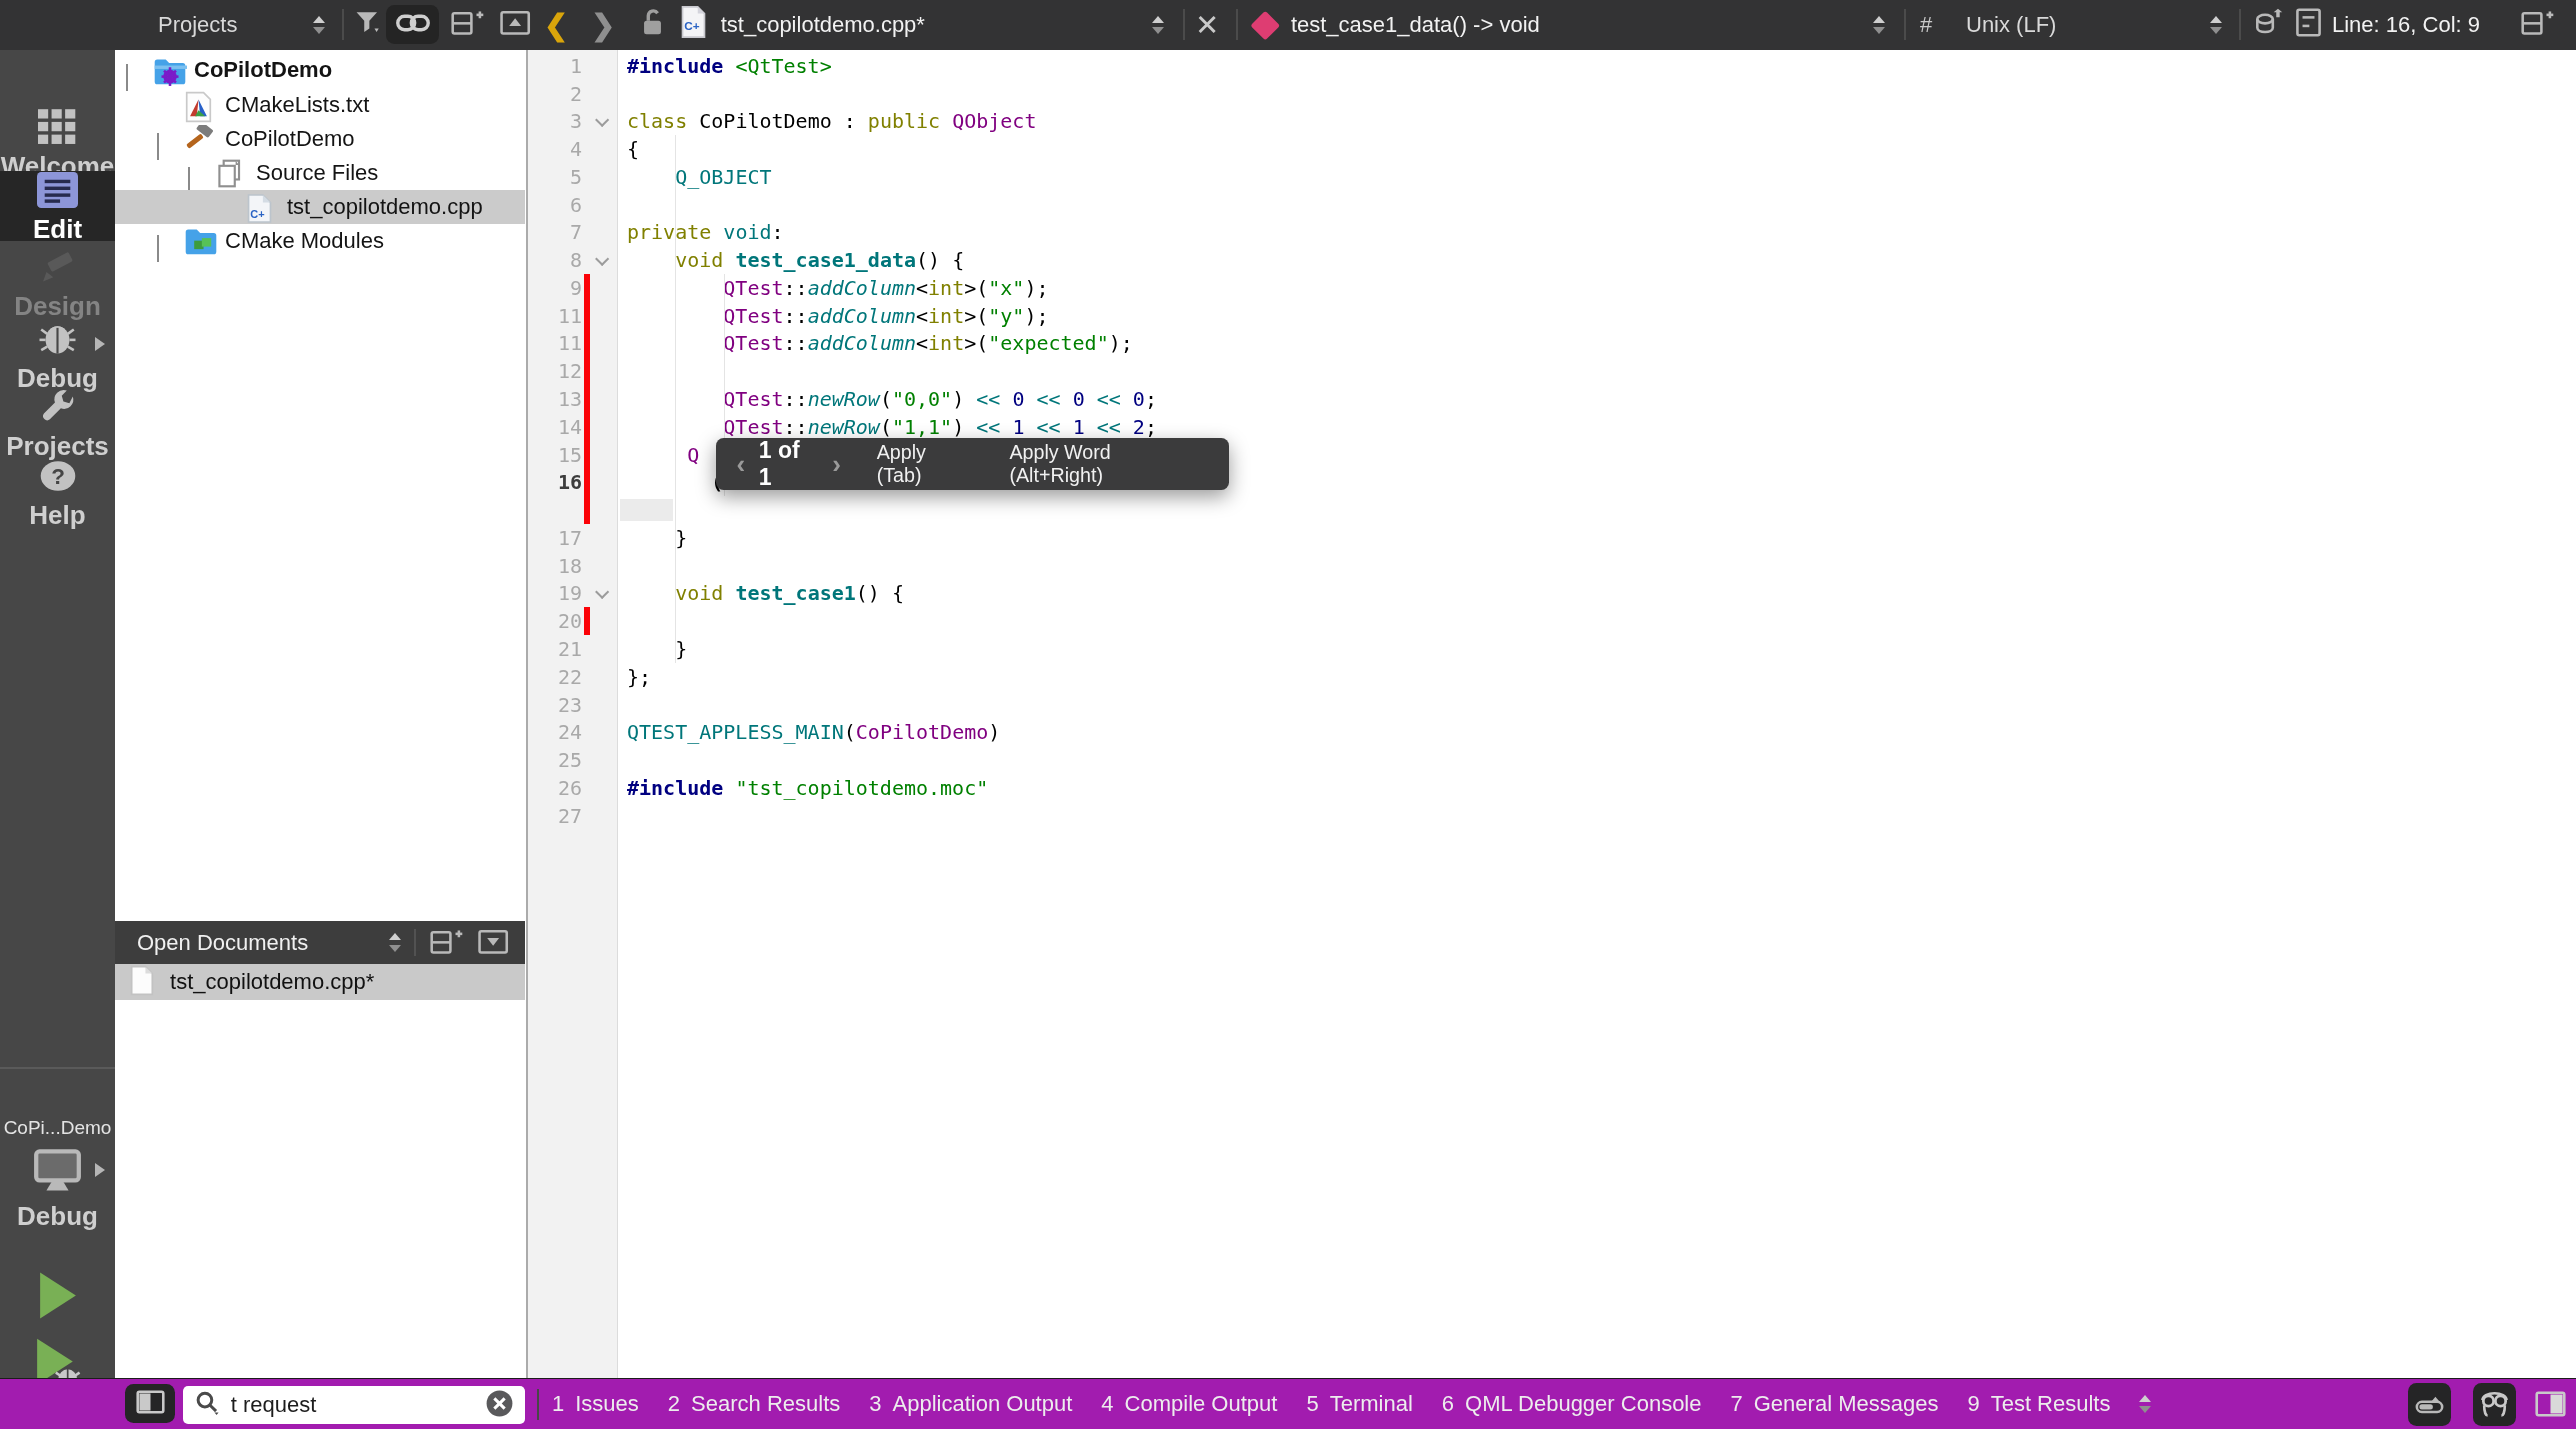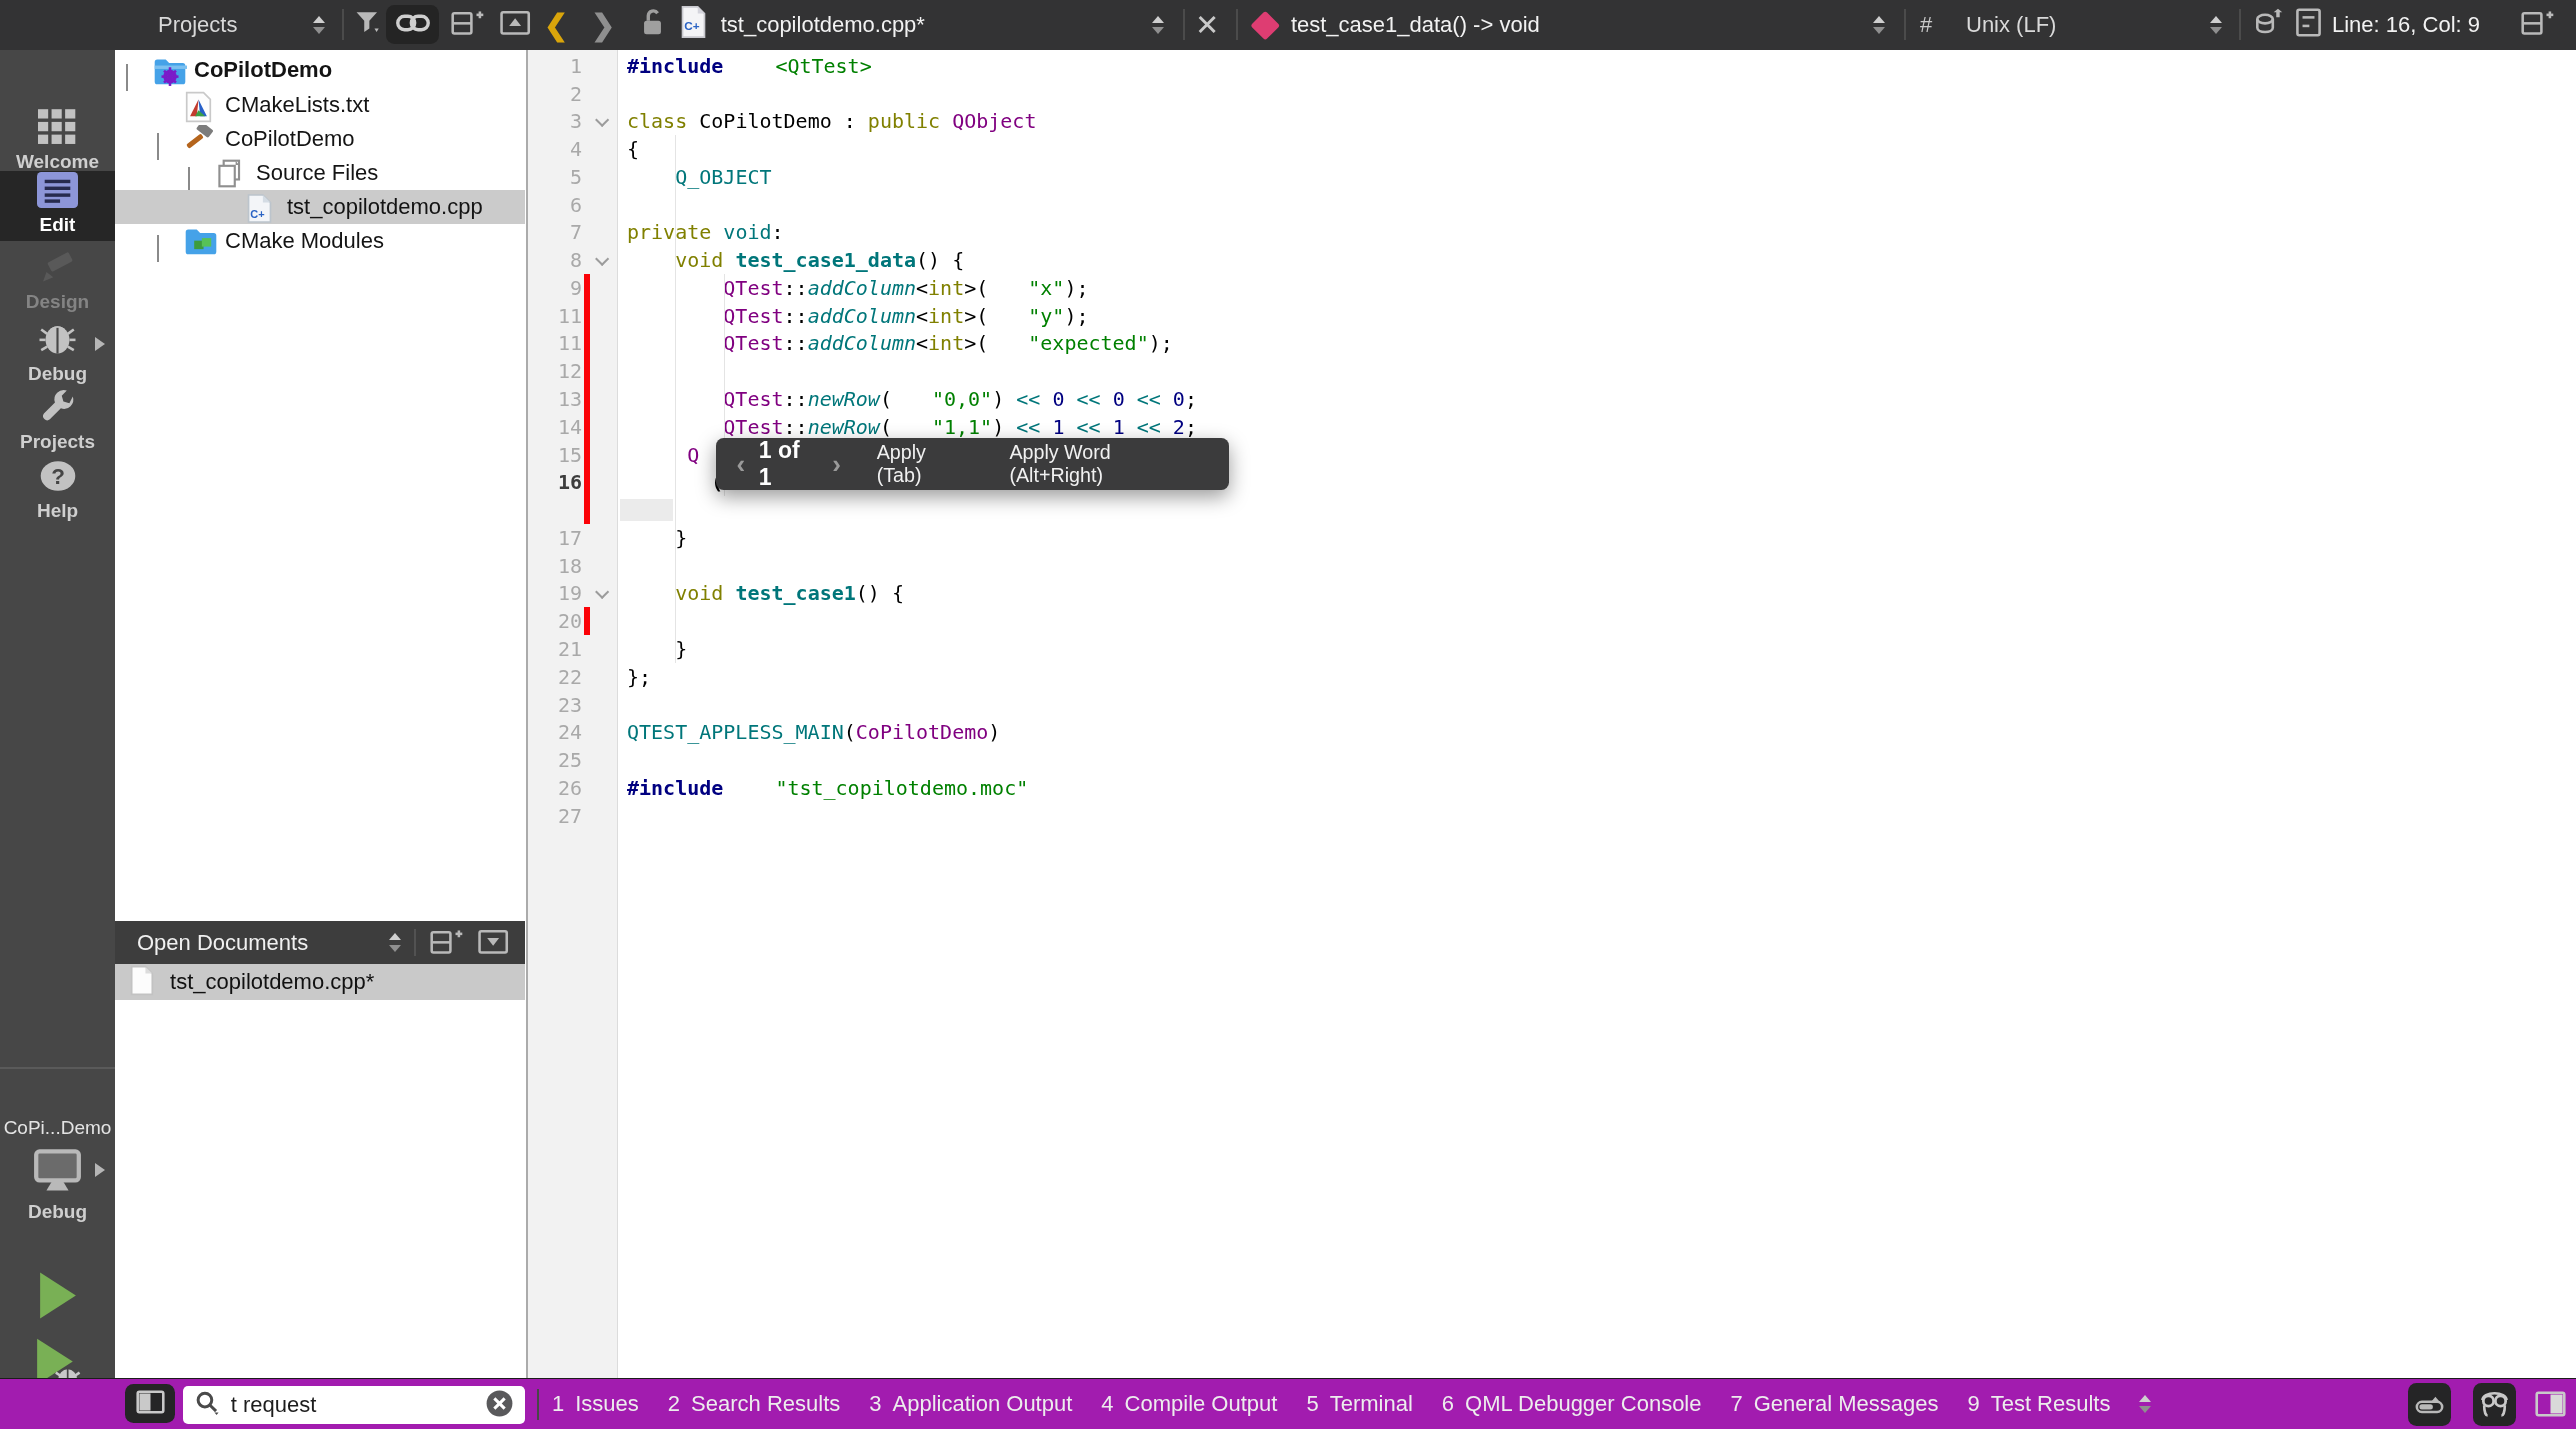--- a/index.html
+++ b/index.html
@@ -26,21 +26,21 @@
   .spin i { width:0; height:0; border-left:6.8px solid transparent; border-right:6.8px solid transparent; display:block; }
   .spin .up   { border-bottom:7.7px solid #cfcfcf; }
   .spin .down { border-top:7.7px solid #8f8f8f; }
   .chev { font-size:29px; font-weight:bold; }
   .diamond { width:20.5px; height:20.5px; background:#de3d72; transform:rotate(45deg); border-radius:2.6px; }
 
   
   .mode { position:absolute; left:0; width:115px; height:70px; text-align:center; }
   .mode.selected { background:#262626; }
   .mode .micon { height:41px; display:flex; align-items:center; justify-content:center; }
-  .mode .mlabel { margin-top:1.7px; font-size:19px; font-weight:600; color:#cfcfcf; }
+  .mode .mlabel { margin-top:1.7px; font-size:26px; font-weight:600; color:#cfcfcf; }
   .mode.selected .mlabel { color:#ffffff; }
   .mode.disabled .mlabel { color:#848484; }
   .mode .sidearrow { position:absolute; right:10.3px; top:17px; width:0; height:0;
         border-top:7.7px solid transparent; border-bottom:7.7px solid transparent; border-left:10.3px solid #b6b6b6; }
   .kitname { position:absolute; left:0; width:115px; text-align:center; color:#e4e4e4; font-size:19px; }
   .sidediv { position:absolute; left:0; width:115px; height:1.7px; background:#5a5a5a; }
 
   
   .trow { position:absolute; left:0; width:410px; height:34px; display:flex; align-items:center; color:#141414; font-size:22px; }
   .trow.selected { background:#cbcbcb; }
@@ -63,21 +63,21 @@
           font-size:20px; line-height:28px; color:#a9a9a9; }
   .lnum.cur { color:#3d3d3d; font-weight:bold; }
   .redbar { position:absolute; left:57px; width:6px; background:#fb0207; }
   .foldmark { position:absolute; left:70px; width:10.3px; height:10.3px; border-right:2.6px solid #9c9c9c; border-bottom:2.6px solid #9c9c9c; transform:rotate(45deg); }
   .codeline { position:absolute; left:100px; white-space:pre; font-family:"DejaVu Sans Mono", monospace;
               font-size:20px; line-height:28px; color:#000; }
   .iguide { position:absolute; width:0.9px; background:#e4e4e4; }
   .ghostrect { position:absolute; background:#ebebeb; }
   .c-pre{ color:#000080; font-weight:bold; } .c-kw{ color:#808000; } .c-ty{ color:#800080; }
   .c-fn{ color:#00767a; } .c-fnb{ color:#00767a; font-weight:bold; } .c-fni{ color:#00767a; font-style:italic; }
-  .c-str{ color:#008000;margin-left:40px; } .c-nu{ color:#000080; } .c-op{ color:#00767a; } .c-pl{ color:#000; }
+  .c-str{ color:#008000; } .c-nu{ color:#000080; } .c-op{ color:#00767a; } .c-pl{ color:#000; }
   .c-plb{ color:#000; font-weight:bold; }
 
   
   .copilot-popup { position:absolute; left:716px; top:438px; width:513px; height:52px; background:#3b3b3c; border-radius:7.7px;
       box-shadow:0 6.8px 20.5px rgba(0,0,0,.4); display:flex; align-items:center; padding:0 20.5px; z-index:30; }
   .pp-chev { color:#9a9a9a; font-size:26px; font-weight:bold; }
   .pp-count { color:#ffffff; font-size:23px; font-weight:600; margin:0 13.7px; }
   .pp-action { color:#f1f1f1; font-size:19.7px; }
 
   

